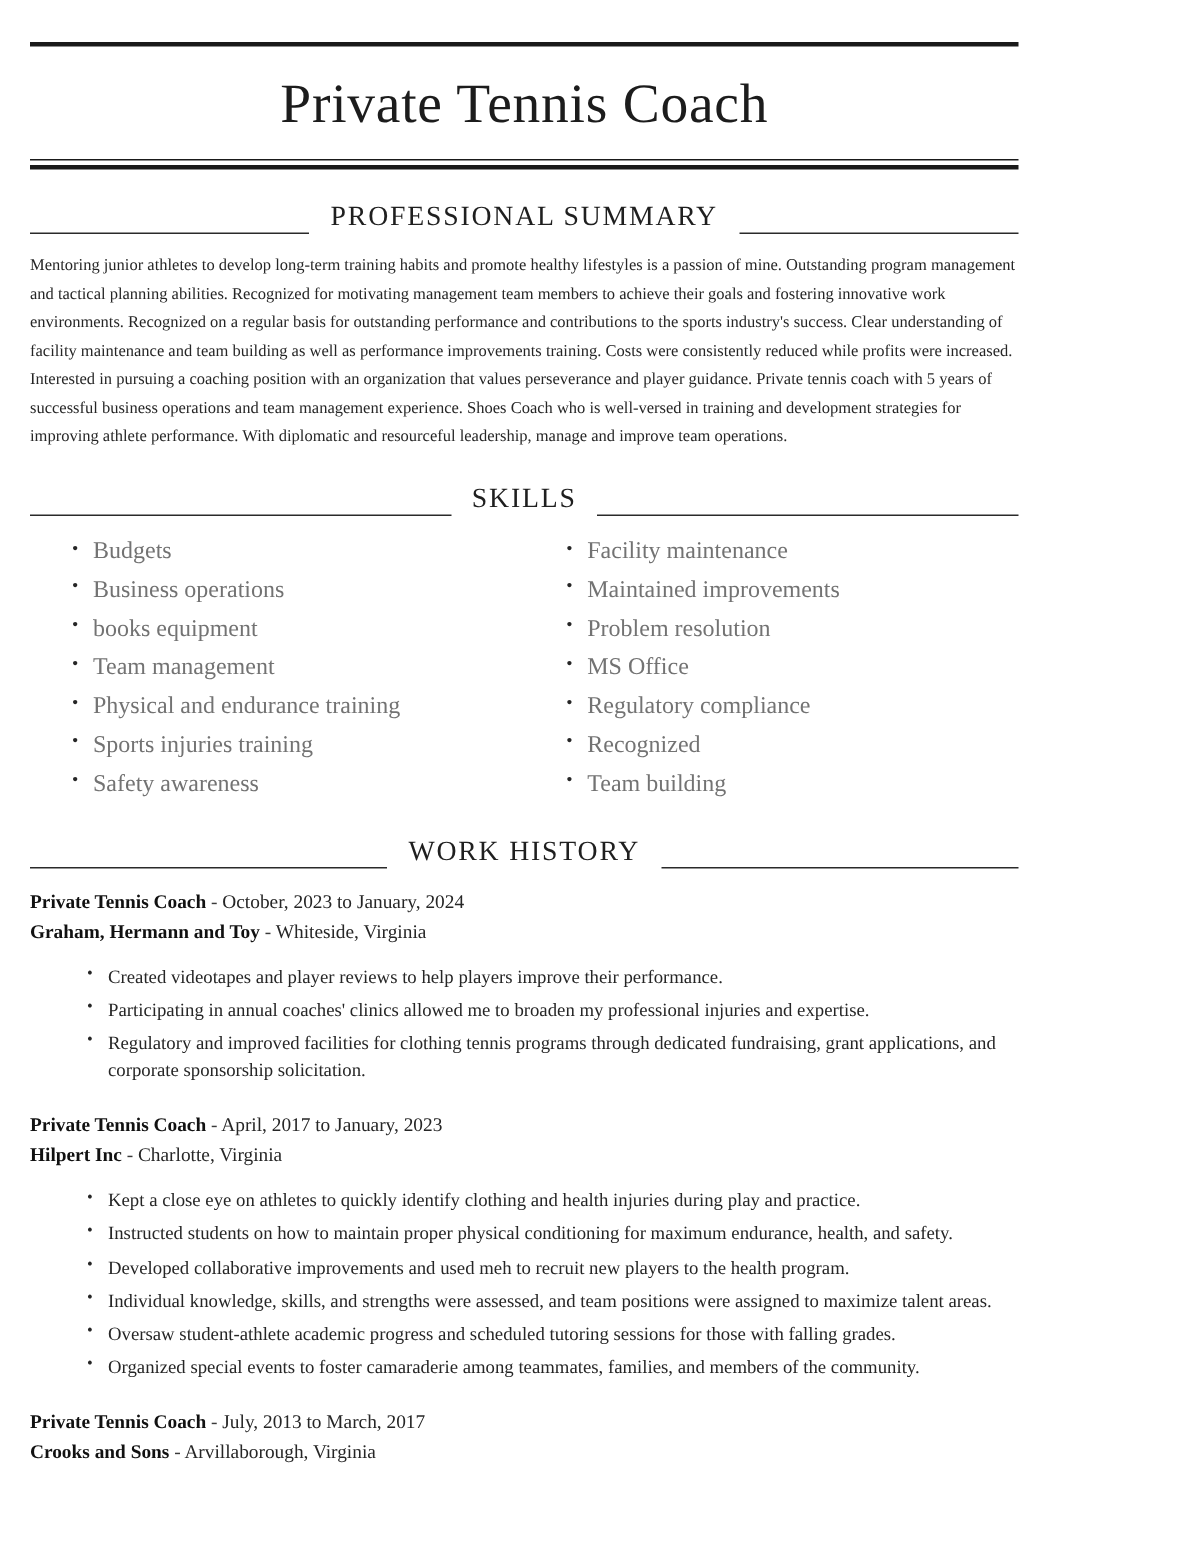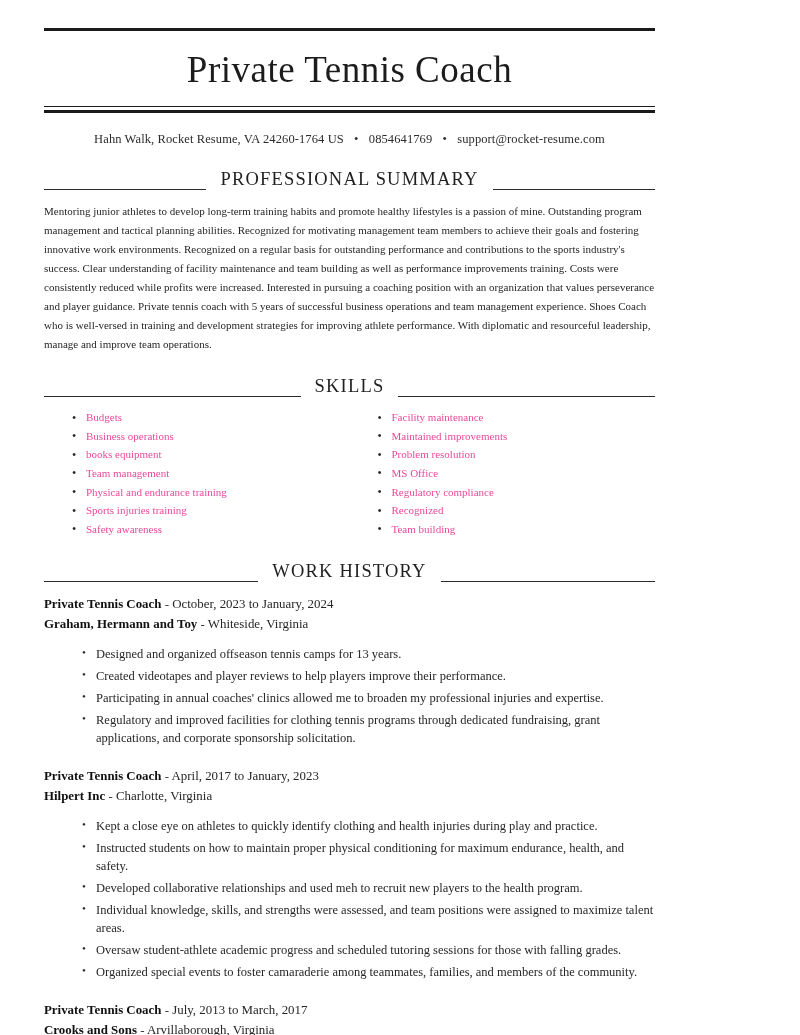--- a/index.html
+++ b/index.html
@@ -11,21 +11,21 @@
   body {
     width: 800px;
     height: 1035px;
     overflow: hidden;
     font-family: "Liberation Serif", "DejaVu Serif", serif;
     color: #242424;
   }
   .page {
     width: 699px;
     height: 1035px;
-    padding: 0 44px;
+    padding: 0 20px;
     position: relative;
     overflow: hidden;
   }
 
   
   .hdr-rule-top {
     margin-top: 28px;
     height: 3px;
     background: #1a1a1a;
   }
@@ -100,23 +100,23 @@
   .skills-col {
     width: 50%;
     padding: 0;
   }
   .skills-col ul {
     margin: 0;
     padding-left: 42px;
     list-style: none;
   }
   .skills-col li {
-    font-size: 11px;
+    font-size: 16px;
     line-height: 1.42;
-    color: #ec4899;
+    color: #737373;
     position: relative;
     padding: 1.5px 0;
   }
   .skills-col li::before {
     content: "\2022";
     position: absolute;
     left: -14px;
     top: 1px;
     font-size: 12px;
     color: #262626;
@@ -163,27 +163,20 @@
 
   <div>
     <div class="hdr-rule-top"></div>
 
     <h1 class="doc-title">Private Tennis Coach</h1>
 
     <div class="hdr-rule-bottom-thin"></div>
     <div class="hdr-rule-bottom-gap"></div>
     <div class="hdr-rule-bottom-thick"></div>
 
-    <div class="contact-line">
-      <span>Hahn Walk, Rocket Resume, VA 24260-1764 US</span>
-      <span class="contact-sep">•</span>
-      <span>0854641769</span>
-      <span class="contact-sep">•</span>
-      <span>support@rocket-resume.com</span>
-    </div>
   </div>
 
   <div class="section">
     <div class="section-head">
       <span class="line"></span>
       <span class="title">PROFESSIONAL SUMMARY</span>
       <span class="line"></span>
     </div>
     <p class="summary-text">Mentoring junior athletes to develop long-term training habits and promote healthy lifestyles is a passion of mine. Outstanding program management and tactical planning abilities. Recognized for motivating management team members to achieve their goals and fostering innovative work environments. Recognized on a regular basis for outstanding performance and contributions to the sports industry's success. Clear understanding of facility maintenance and team building as well as performance improvements training. Costs were consistently reduced while profits were increased. Interested in pursuing a coaching position with an organization that values perseverance and player guidance. Private tennis coach with 5 years of successful business operations and team management experience. Shoes Coach who is well-versed in training and development strategies for improving athlete performance. With diplomatic and resourceful leadership, manage and improve team operations.</p>
   </div>
@@ -224,33 +217,32 @@
     <div class="section-head">
       <span class="line"></span>
       <span class="title">WORK HISTORY</span>
       <span class="line"></span>
     </div>
     <div>
         <div class="job">
           <div class="job-line"><span class="strong">Private Tennis Coach</span><span class="sep"> - </span><span>October, 2023 to January, 2024</span></div>
           <div class="job-line"><span class="strong">Graham, Hermann and Toy</span><span class="sep"> - </span><span>Whiteside, Virginia</span></div>
           <ul>
-            <li>Designed and organized offseason tennis camps for 13 years.</li>
             <li>Created videotapes and player reviews to help players improve their performance.</li>
             <li>Participating in annual coaches' clinics allowed me to broaden my professional injuries and expertise.</li>
             <li>Regulatory and improved facilities for clothing tennis programs through dedicated fundraising, grant applications, and corporate sponsorship solicitation.</li>
           </ul>
         </div>
         <div class="job">
           <div class="job-line"><span class="strong">Private Tennis Coach</span><span class="sep"> - </span><span>April, 2017 to January, 2023</span></div>
           <div class="job-line"><span class="strong">Hilpert Inc</span><span class="sep"> - </span><span>Charlotte, Virginia</span></div>
           <ul>
             <li>Kept a close eye on athletes to quickly identify clothing and health injuries during play and practice.</li>
             <li>Instructed students on how to maintain proper physical conditioning for maximum endurance, health, and safety.</li>
-            <li>Developed collaborative relationships and used meh to recruit new players to the health program.</li>
+            <li>Developed collaborative improvements and used meh to recruit new players to the health program.</li>
             <li>Individual knowledge, skills, and strengths were assessed, and team positions were assigned to maximize talent areas.</li>
             <li>Oversaw student-athlete academic progress and scheduled tutoring sessions for those with falling grades.</li>
             <li>Organized special events to foster camaraderie among teammates, families, and members of the community.</li>
           </ul>
         </div>
         <div class="job">
           <div class="job-line"><span class="strong">Private Tennis Coach</span><span class="sep"> - </span><span>July, 2013 to March, 2017</span></div>
           <div class="job-line"><span class="strong">Crooks and Sons</span><span class="sep"> - </span><span>Arvillaborough, Virginia</span></div>
         </div>
       </div>

